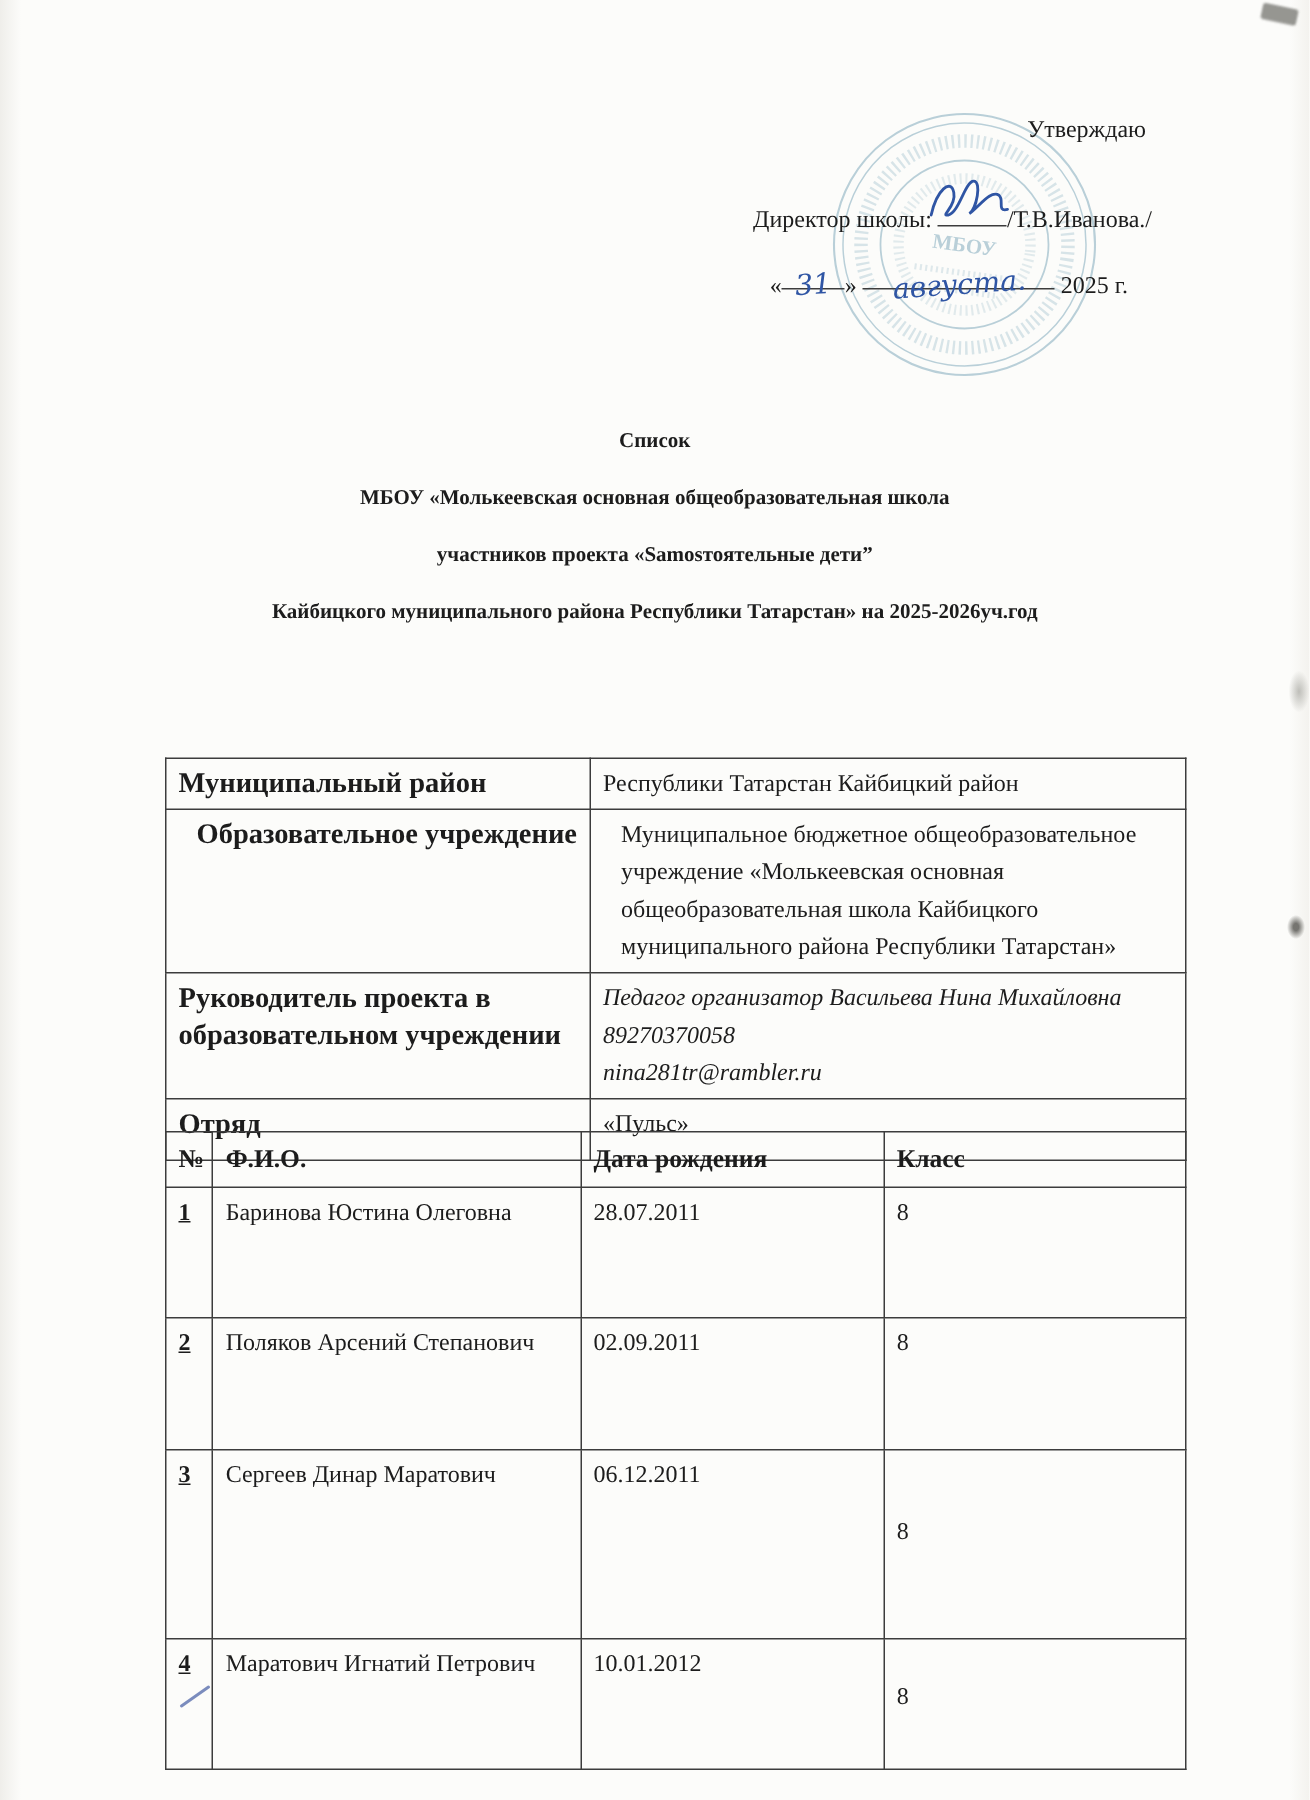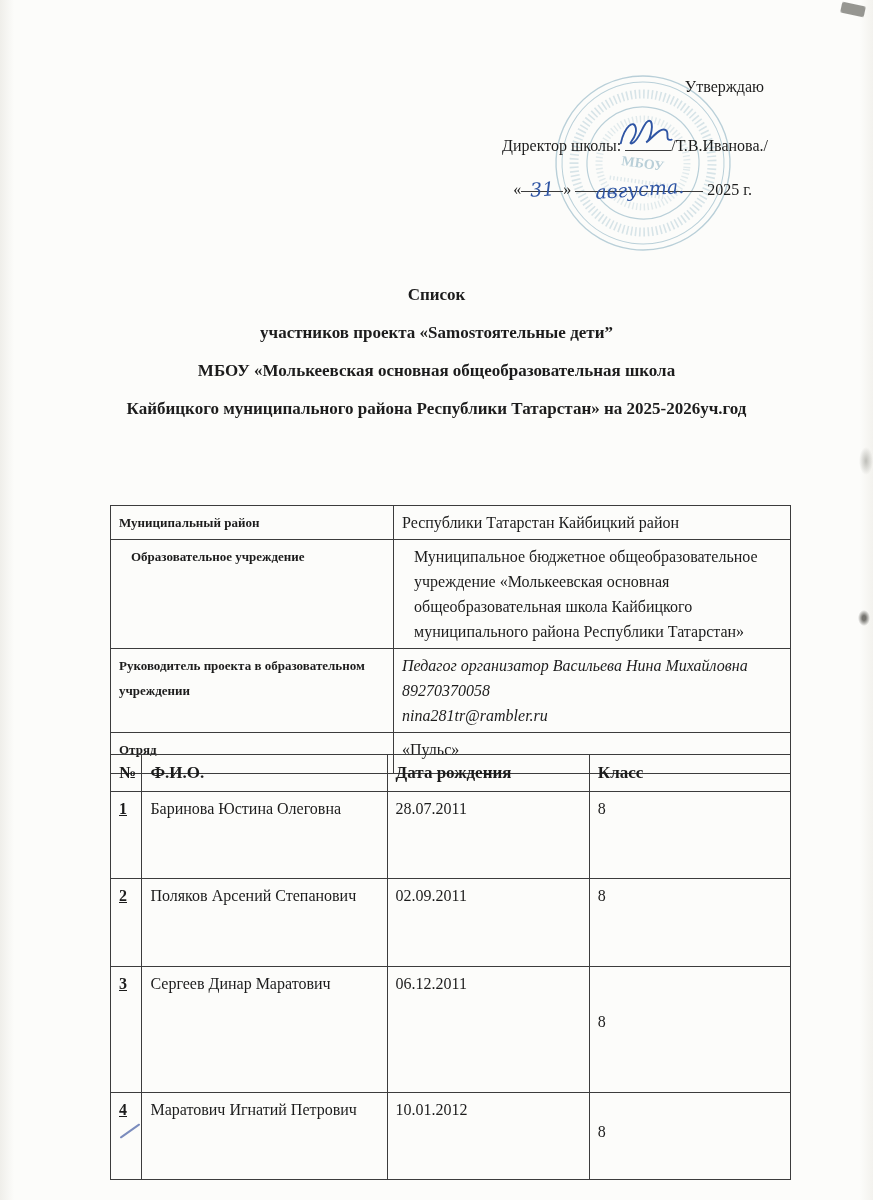--- a/index.html
+++ b/index.html
@@ -30,27 +30,27 @@
   .date-line{margin-top:22px;margin-right:16px;white-space:nowrap;}
   .blank{display:inline-block;border-bottom:1px solid #3c3c3c;vertical-align:baseline;position:relative;}
   .sig-blank{width:46px;height:14px;}
   .day-blank{width:42px;height:14px;text-align:center;}
   .month-blank{width:128px;height:14px;text-align:center;}
   .sig-ink{position:absolute;left:-8px;top:-24px;width:66px;height:42px;z-index:3;}
   .hand{font-style:italic;color:#2f55a4;font-size:19px;display:inline-block;
         transform:rotate(-4deg) translateY(1px);font-family:"DejaVu Serif",serif;}
   
   .title-block{position:absolute;top:286px;left:0;width:873px;text-align:center;
-               font-weight:bold;font-size:17px;z-index:2;}
+               font-weight:bold;font-size:14px;z-index:2;}
   .title-block .t-line{margin-bottom:20px;line-height:18px;}
   
   table{border-collapse:collapse;position:absolute;left:110px;table-layout:fixed;z-index:2;}
   td,th{border:1px solid #3c3c3c;padding:4px 8px;vertical-align:top;text-align:left;}
   .info-table{top:505px;width:681px;font-size:16px;}
-  .info-table .lbl{width:266px;font-weight:bold;font-size:13px;line-height:25px;}
+  .info-table .lbl{width:266px;font-weight:bold;font-size:19px;line-height:25px;}
   .info-table .val{line-height:25px;}
   .preline{white-space:pre-line;font-style:italic;}
   .r1 td{height:24px;}
   .r2 td{height:92px;padding-left:20px;}
   .r3 td{height:70px;}
   .r4 td{height:32px;}
   .students-table{top:754px;width:681px;font-size:16px;}
   .students-table th{font-weight:bold;font-size:17px;height:28px;vertical-align:middle;}
   .col-num{width:30px;}
   .col-name{width:234px;}
@@ -103,22 +103,22 @@
 
     <div class="date-line">
       <span>«</span><span class="blank day-blank"><span class="hand">31</span></span><span>»</span>
       <span class="blank month-blank"><span class="hand">августа.</span></span>
       <span>2025 г.</span>
     </div>
   </div>
 
   <div class="title-block">
     <div class="t-line">Список</div>
+    <div class="t-line">МБОУ «Молькеевская основная общеобразовательная школа</div>
     <div class="t-line">участников проекта «Samosтоятельные дети”</div>
-    <div class="t-line">МБОУ «Молькеевская основная общеобразовательная школа</div>
     <div class="t-line">Кайбицкого муниципального района Республики Татарстан» на 2025-2026уч.год</div>
   </div>
 
   <table class="info-table">
     <tbody>
       <tr class="r1">
         <td class="lbl">Муниципальный район</td>
         <td class="val">Республики Татарстан Кайбицкий район</td>
       </tr>
       <tr class="r2">

